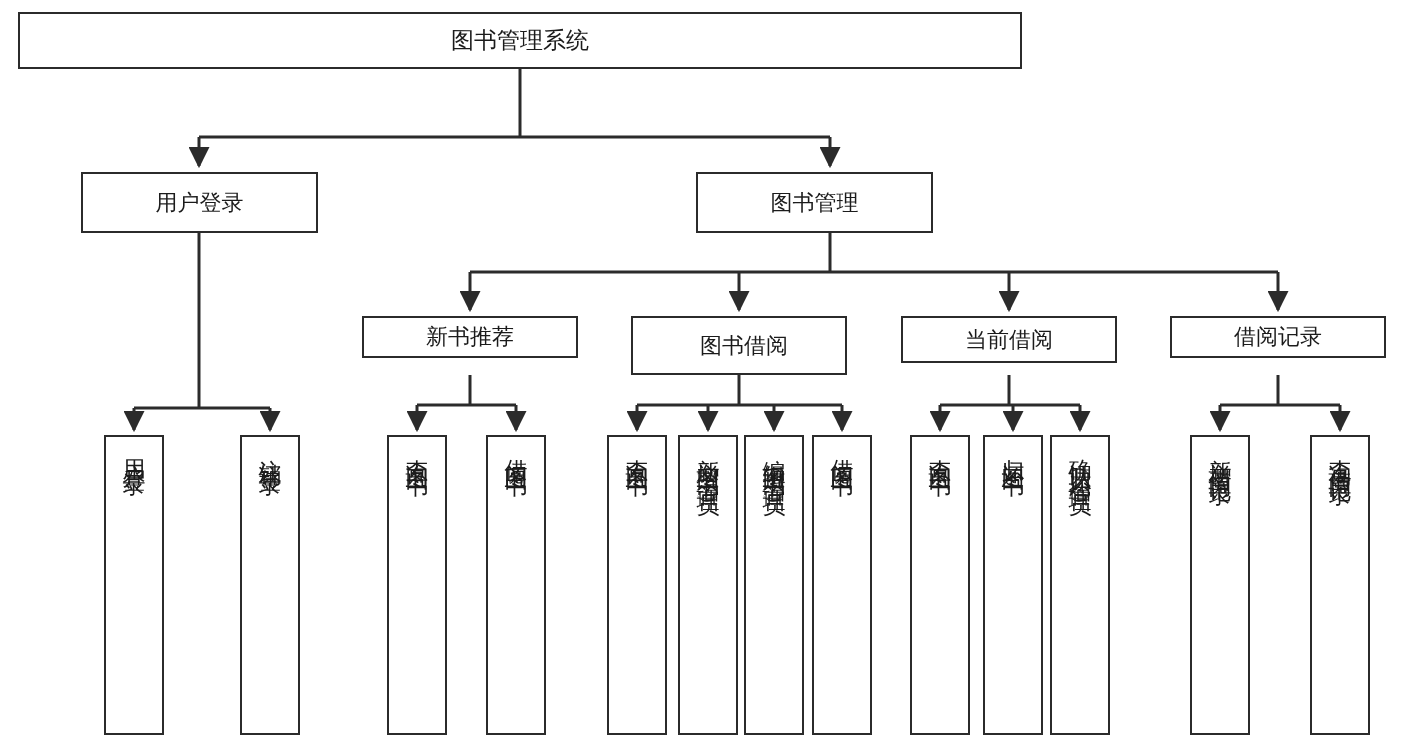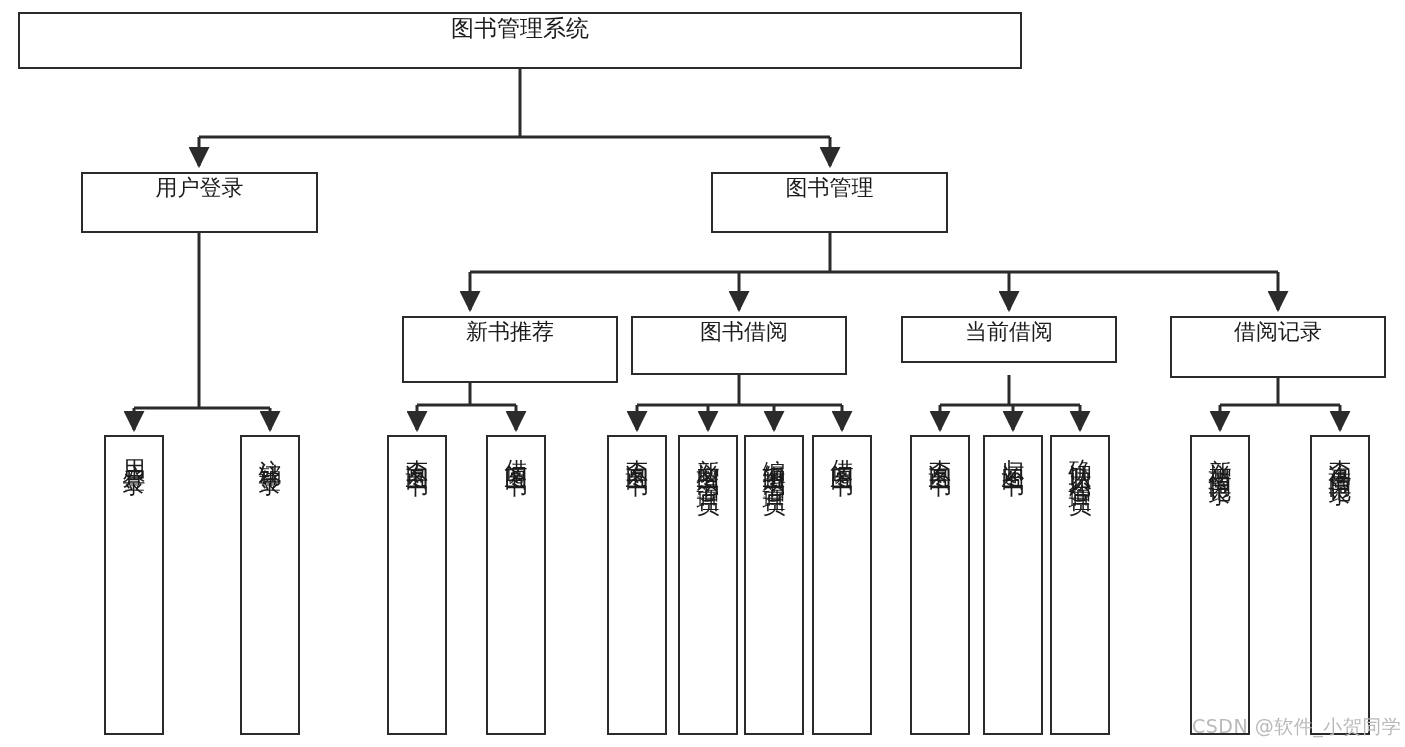--- a/index.html
+++ b/index.html
@@ -26,21 +26,21 @@
     width: 1405px;
     height: 747px;
     pointer-events: none;
   }
   .node {
     position: absolute;
     box-sizing: border-box;
     background: #ffffff;
     border: 2px solid #2b2b2b;
     display: flex;
-    align-items: flex-start;
+    align-items: center;
     justify-content: center;
     overflow: hidden;
   }
   .node-label {
     color: #1b1b1b;
     text-align: center;
     line-height: 1.25;
     white-space: nowrap;
   }
   .node.horizontal .node-label {
@@ -127,34 +127,34 @@
     </g>
   </svg>
 
   <div class="node horizontal root" style="left:18px; top:12px; width:1004px; height:57px;">
     <span class="node-label">图书管理系统</span>
   </div>
 
   <div class="node horizontal" style="left:81px; top:172px; width:237px; height:61px;">
     <span class="node-label">用户登录</span>
   </div>
-  <div class="node horizontal" style="left:711px; top:172px; width:237px; height:61px;">
+  <div class="node horizontal" style="left:696px; top:172px; width:237px; height:61px;">
     <span class="node-label">图书管理</span>
   </div>
 
-  <div class="node horizontal" style="left:362px; top:316px; width:216px; height:67px;margin-left:40px;">
+  <div class="node horizontal" style="left:362px; top:316px; width:216px; height:42px;">
     <span class="node-label">新书推荐</span>
   </div>
   <div class="node horizontal" style="left:631px; top:316px; width:216px; height:59px;padding-left:10px;">
     <span class="node-label">图书借阅</span>
   </div>
   <div class="node horizontal" style="left:901px; top:316px; width:216px; height:47px;">
     <span class="node-label">当前借阅</span>
   </div>
-  <div class="node horizontal" style="left:1170px; top:316px; width:216px; height:62px;">
+  <div class="node horizontal" style="left:1170px; top:316px; width:216px; height:42px;">
     <span class="node-label">借阅记录</span>
   </div>
 
   <div class="node leaf" style="left:104px; top:435px; width:60px; height:300px;">
     <span class="node-label">用户登录</span>
   </div>
   <div class="node leaf" style="left:240px; top:435px; width:60px; height:300px;">
     <span class="node-label">注销登录</span>
   </div>
 
@@ -188,15 +188,14 @@
     <span class="node-label">确认归还（管理员）</span>
   </div>
 
   <div class="node leaf" style="left:1190px; top:435px; width:60px; height:300px;">
     <span class="node-label">新增借阅记录</span>
   </div>
   <div class="node leaf" style="left:1310px; top:435px; width:60px; height:300px;">
     <span class="node-label">查询借阅记录</span>
   </div>
 
-  <div class="watermark" style="left:1192px; top:714px;">CSDN @软件_小贺同学</div>
 
 </div>
 
 </body></html>

